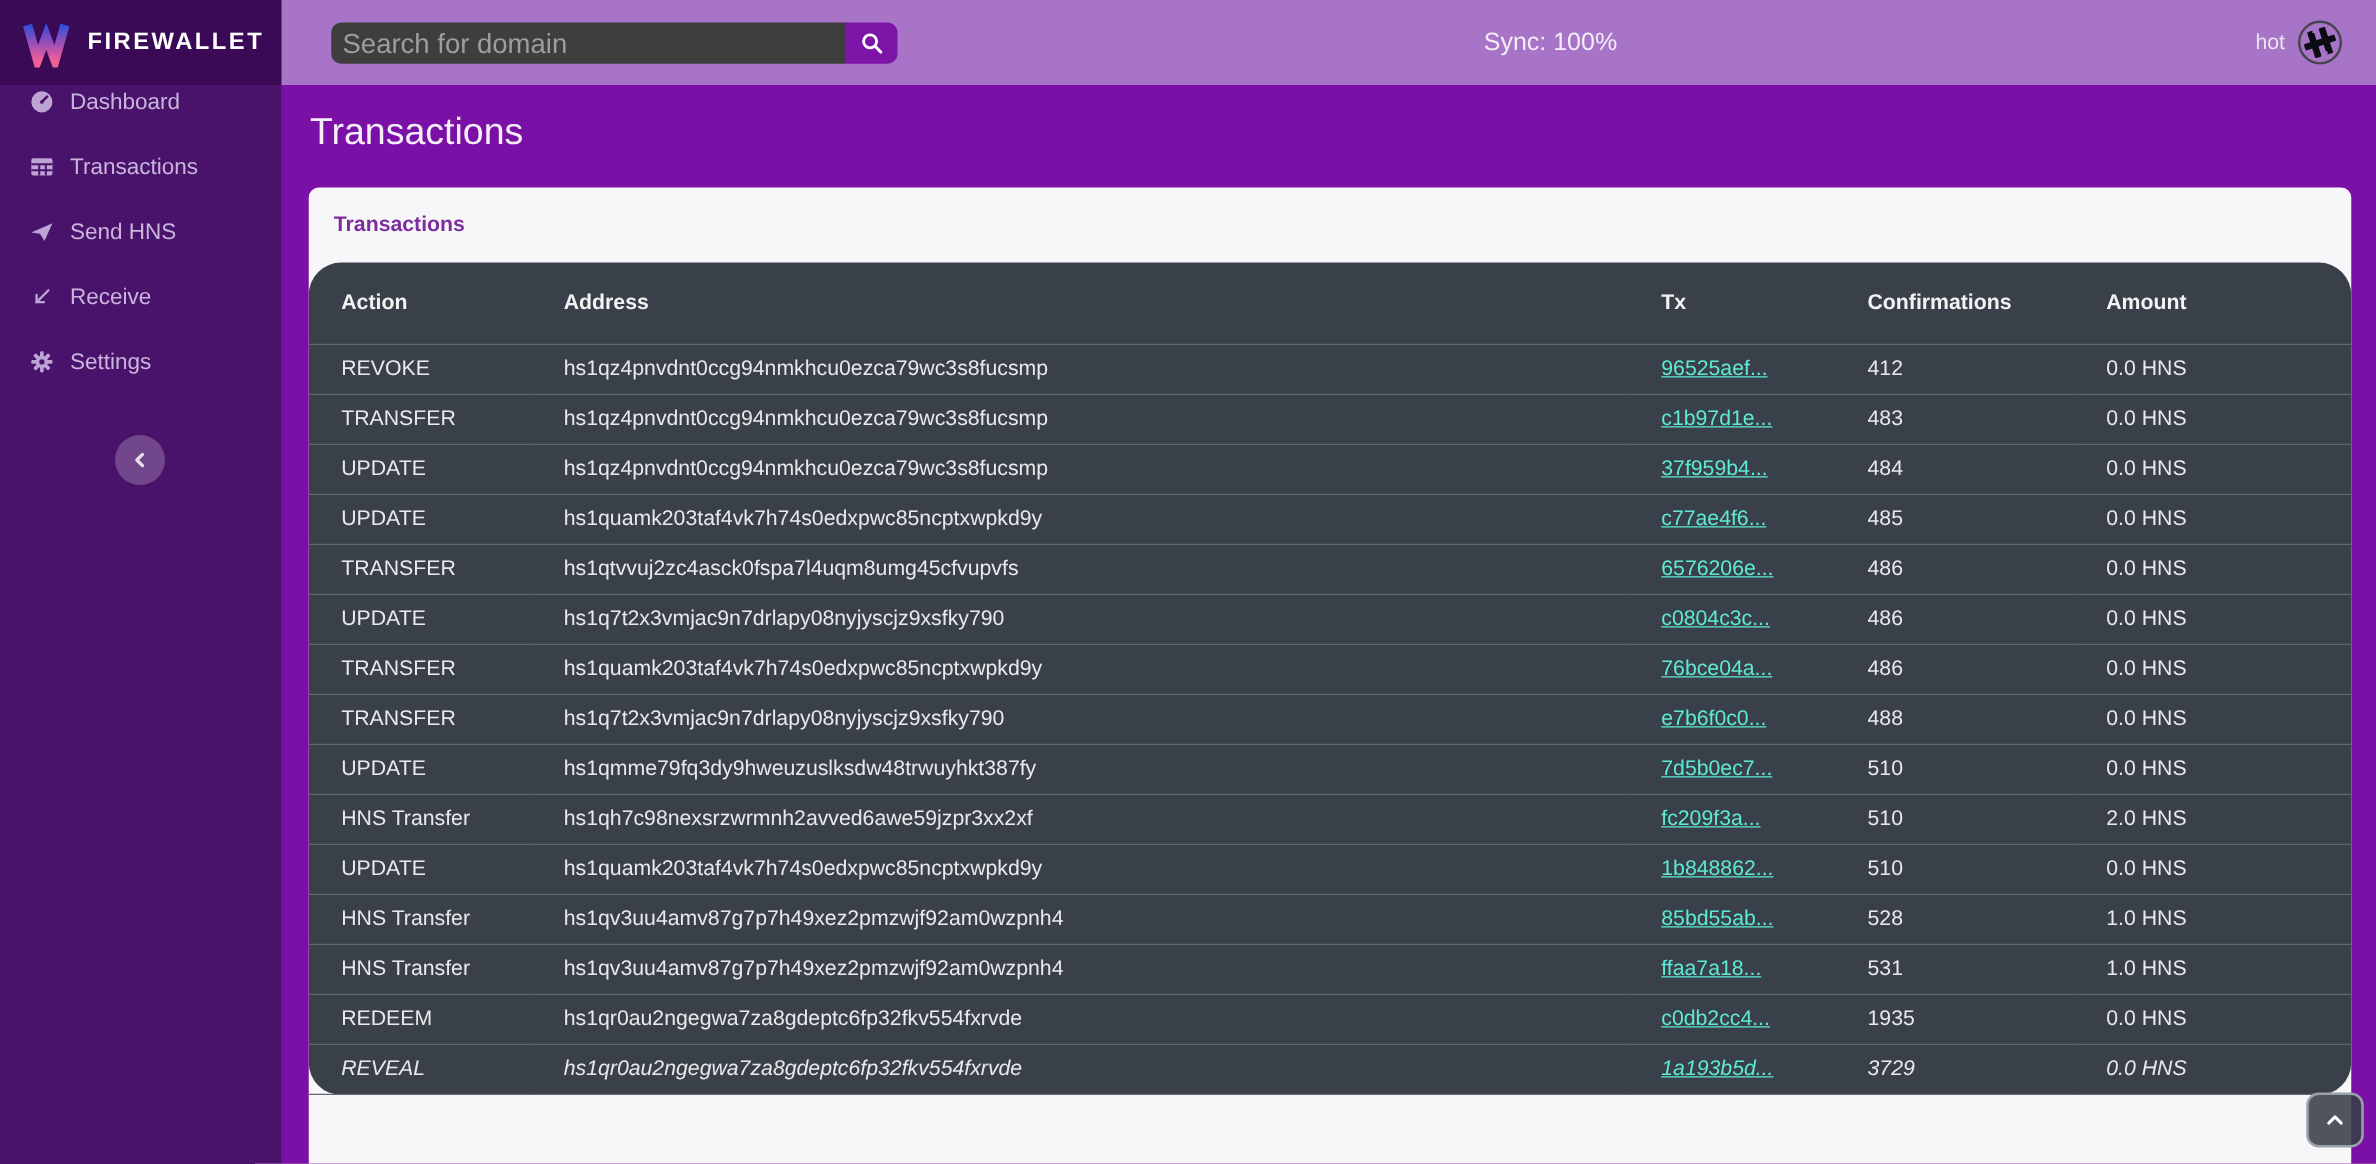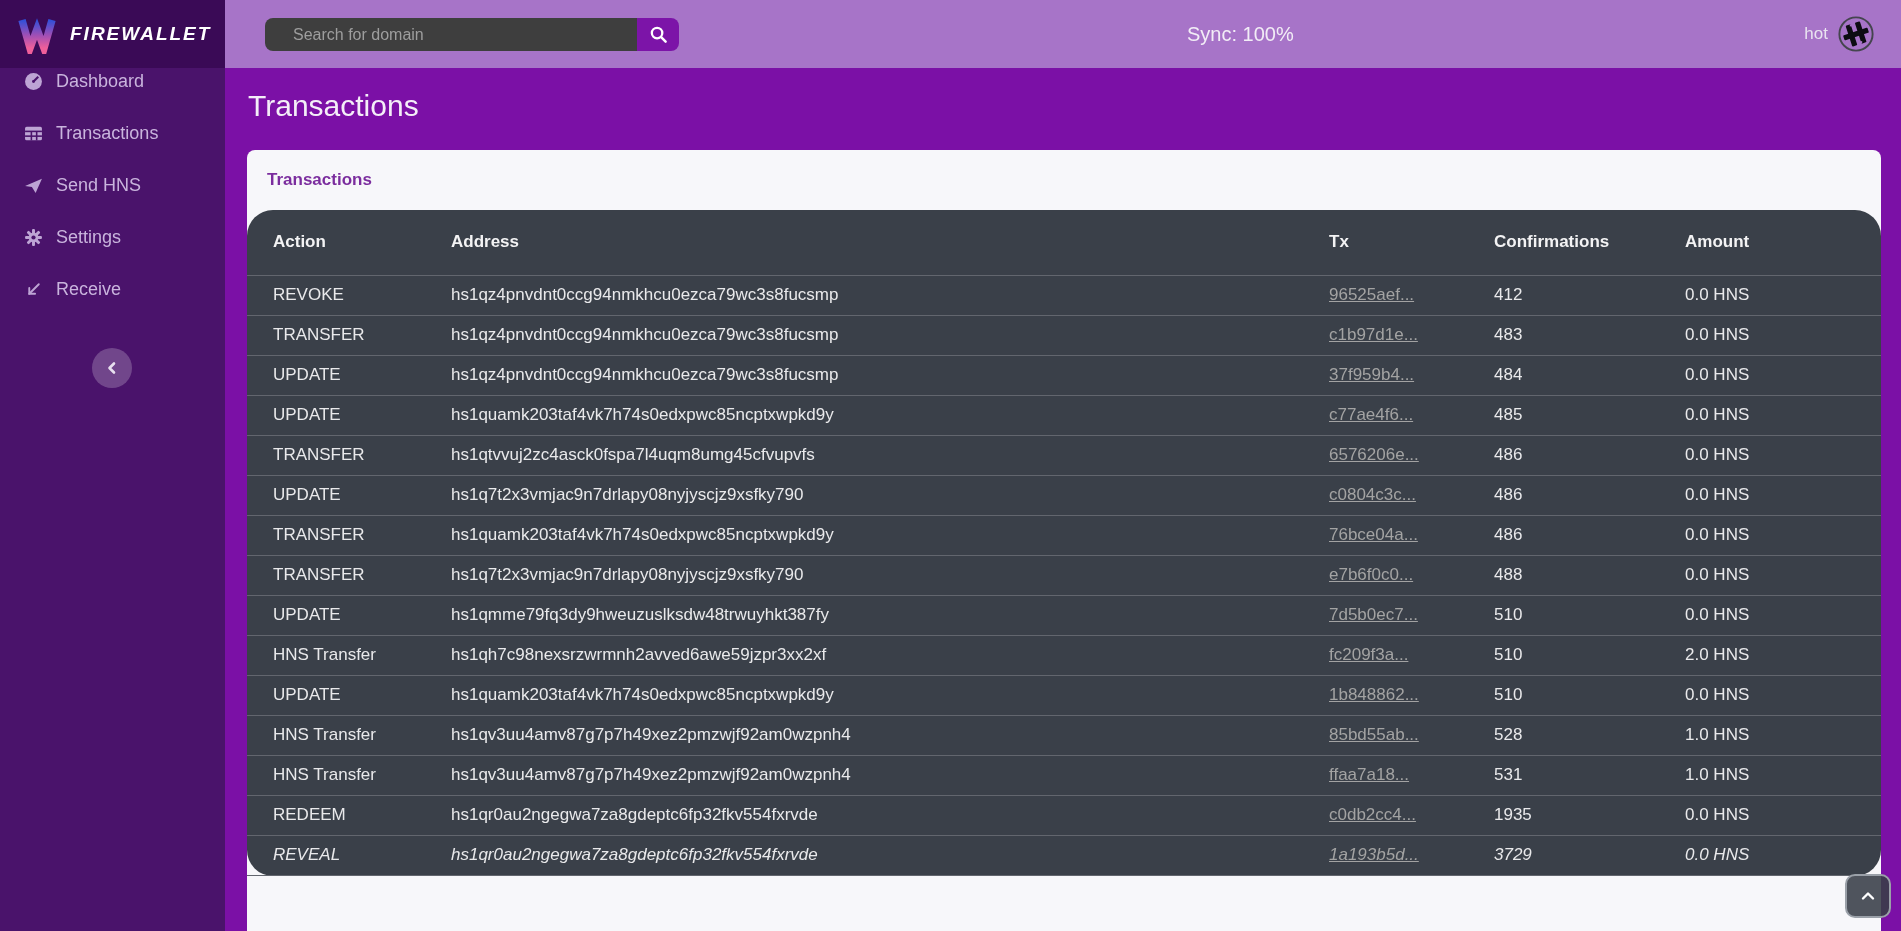--- a/index.html
+++ b/index.html
@@ -3,51 +3,51 @@
 <meta charset="utf-8">
 <style>
   * { margin:0; padding:0; box-sizing:border-box; }
   html,body { width:1901px; height:931px; }
   body { font-family:"Liberation Sans","DejaVu Sans",sans-serif; overflow:hidden; }
   #app { position:relative; width:1901px; height:931px; overflow:hidden; background:#7b10a6; }
 
   
   .sidebar { position:absolute; left:0; top:0; width:225px; height:931px; background:#4a136b; z-index:5; }
   .brand { height:68px; background:#3a0a56; display:flex; align-items:center; padding-left:15px; }
-  .brand-text { color:#ffffff; font-size:19px; font-weight:bold; letter-spacing:2px; margin-left:11px;font-style:italic; }
+  .brand-text { color:#ffffff; font-size:19px; font-weight:bold; letter-spacing:2px; margin-left:11px; }
   .nav { padding-top:3px; }
   .nav-item { height:52px; display:flex; align-items:flex-start; padding-left:23px; color:#c9b4dd; font-size:18px; cursor:pointer; }
   .nav-item .nav-icon { width:20px; height:20px; margin-right:13px; display:flex; align-items:center; justify-content:center; color:#bda4d4; }
   .collapse-btn { position:absolute; left:92px; top:348px; width:40px; height:40px; border-radius:50%;
     background:rgba(255,255,255,0.22); display:flex; align-items:center; justify-content:center; cursor:pointer; }
 
   
   .topbar { position:absolute; left:225px; top:0; width:1676px; height:68px; background:#a774c8; z-index:4; }
   .search-group { position:absolute; left:40px; top:18px; height:33px; display:flex; }
-  .search-input { width:372px; height:33px; background:#3e3e3e; border:none; outline:none; color:#dcdcdc;
-    font-size:16px; padding:0 28px; border-radius:8px 0 0 8px; font-family:inherit; }
+  .search-input { width:411px; height:33px; background:#3e3e3e; border:none; outline:none; color:#dcdcdc;
+    font-size:22px; padding:0 9px; border-radius:8px 0 0 8px; font-family:inherit; }
   .search-input::placeholder { color:#9e9e9e; }
   .search-btn { width:42px; height:33px; background:#7c14a8; border:none; border-radius:0 8px 8px 0;
     display:flex; align-items:center; justify-content:center; cursor:pointer; }
   .sync { position:absolute; left:962px; top:0; height:68px; display:flex; align-items:center; color:#f2edf6; font-size:20px; }
   .wallet { position:absolute; right:26px; top:0; height:68px; display:flex; align-items:center; gap:9px; }
   .wallet-label { color:#e9e3f0; font-size:17px; }
   .wallet-logo { width:38px; height:38px; display:block; cursor:pointer; }
 
   
   .main { position:absolute; left:225px; top:68px; width:1676px; height:863px; background:#7b10a6; }
   .page-title { position:absolute; left:23px; top:21px; color:#f4eef8; font-size:30px; font-weight:400; }
   .card { position:absolute; left:22px; top:82px; width:1634px; height:860px; background:#f7f7fa; border-radius:8px; overflow:hidden; }
   .card-header { height:60px; display:flex; align-items:center; padding-left:20px; color:#7b2d9e; font-weight:bold; font-size:17px; }
 
   table.tx-table { width:100%; border-collapse:collapse; background:#3a4049; table-layout:fixed;border-radius:26px; }
   table.tx-table th { height:65px; text-align:left; padding-left:26px; color:#f3f3f4; font-size:17px; font-weight:bold; }
   table.tx-table td { height:40px; padding-left:26px; color:#e9e9eb; font-size:17px; border-top:1px solid #62666e; white-space:nowrap; overflow:hidden; }
   table.tx-table tbody tr:last-child td { border-bottom:1px solid #62666e;font-style:italic; }
-  a.tx-link { color:#a3a3a3; text-decoration:underline; cursor:pointer; }
+  a.tx-link { color:#5eead4; text-decoration:underline; cursor:pointer; }
 
   
   .scroll-top { position:absolute; left:1845px; top:874px; width:46px; height:44px; border-radius:10px;
     background:rgba(56,62,71,0.88); border:2px solid #9aa0a8; display:flex; align-items:center; justify-content:center;
     cursor:pointer; z-index:10; }
 </style>
 </head>
 <body>
 
 <div id="app">
@@ -93,39 +93,39 @@
       <div class="nav-item">
         <span class="nav-icon">
           <svg width="19" height="19" viewBox="0 0 18 18">
               <path d="M1 9.5 L17 2.5 L11 16 L7.5 10.5 Z" fill="currentColor"></path>
             </svg>
         </span>
         <span>Send HNS</span>
       </div>
       <div class="nav-item">
         <span class="nav-icon">
+          <svg width="19" height="19" viewBox="0 0 18 18" fill="none" stroke="currentColor" stroke-width="1.8" stroke-linecap="round">
+              <line x1="14" y1="4" x2="5" y2="13"></line>
+              <polyline points="5,7.5 5,13 10.5,13"></polyline>
+            </svg>
+        </span>
+        <span>Receive</span>
+      </div>
+      <div class="nav-item">
+        <span class="nav-icon">
           <svg width="19" height="19" viewBox="0 0 18 18" fill="currentColor">
               <rect x="7.6" y="1" width="2.8" height="16" rx="1"></rect>
               <rect x="7.6" y="1" width="2.8" height="16" rx="1" transform="rotate(45 9 9)"></rect>
               <rect x="7.6" y="1" width="2.8" height="16" rx="1" transform="rotate(90 9 9)"></rect>
               <rect x="7.6" y="1" width="2.8" height="16" rx="1" transform="rotate(135 9 9)"></rect>
               <circle cx="9" cy="9" r="4.6"></circle>
               <circle cx="9" cy="9" r="2" fill="#4a136b"></circle>
             </svg>
         </span>
         <span>Settings</span>
-      </div>
-      <div class="nav-item">
-        <span class="nav-icon">
-          <svg width="19" height="19" viewBox="0 0 18 18" fill="none" stroke="currentColor" stroke-width="1.8" stroke-linecap="round">
-              <line x1="14" y1="4" x2="5" y2="13"></line>
-              <polyline points="5,7.5 5,13 10.5,13"></polyline>
-            </svg>
-        </span>
-        <span>Receive</span>
       </div>
     </div>
 
     <div class="collapse-btn">
       <svg width="14" height="14" viewBox="0 0 14 14">
           <polyline points="9,2.5 4.5,7 9,11.5" fill="none" stroke="#e8e0ef" stroke-width="2.6" stroke-linecap="round" stroke-linejoin="round"></polyline>
         </svg>
     </div>
   </div>
 

